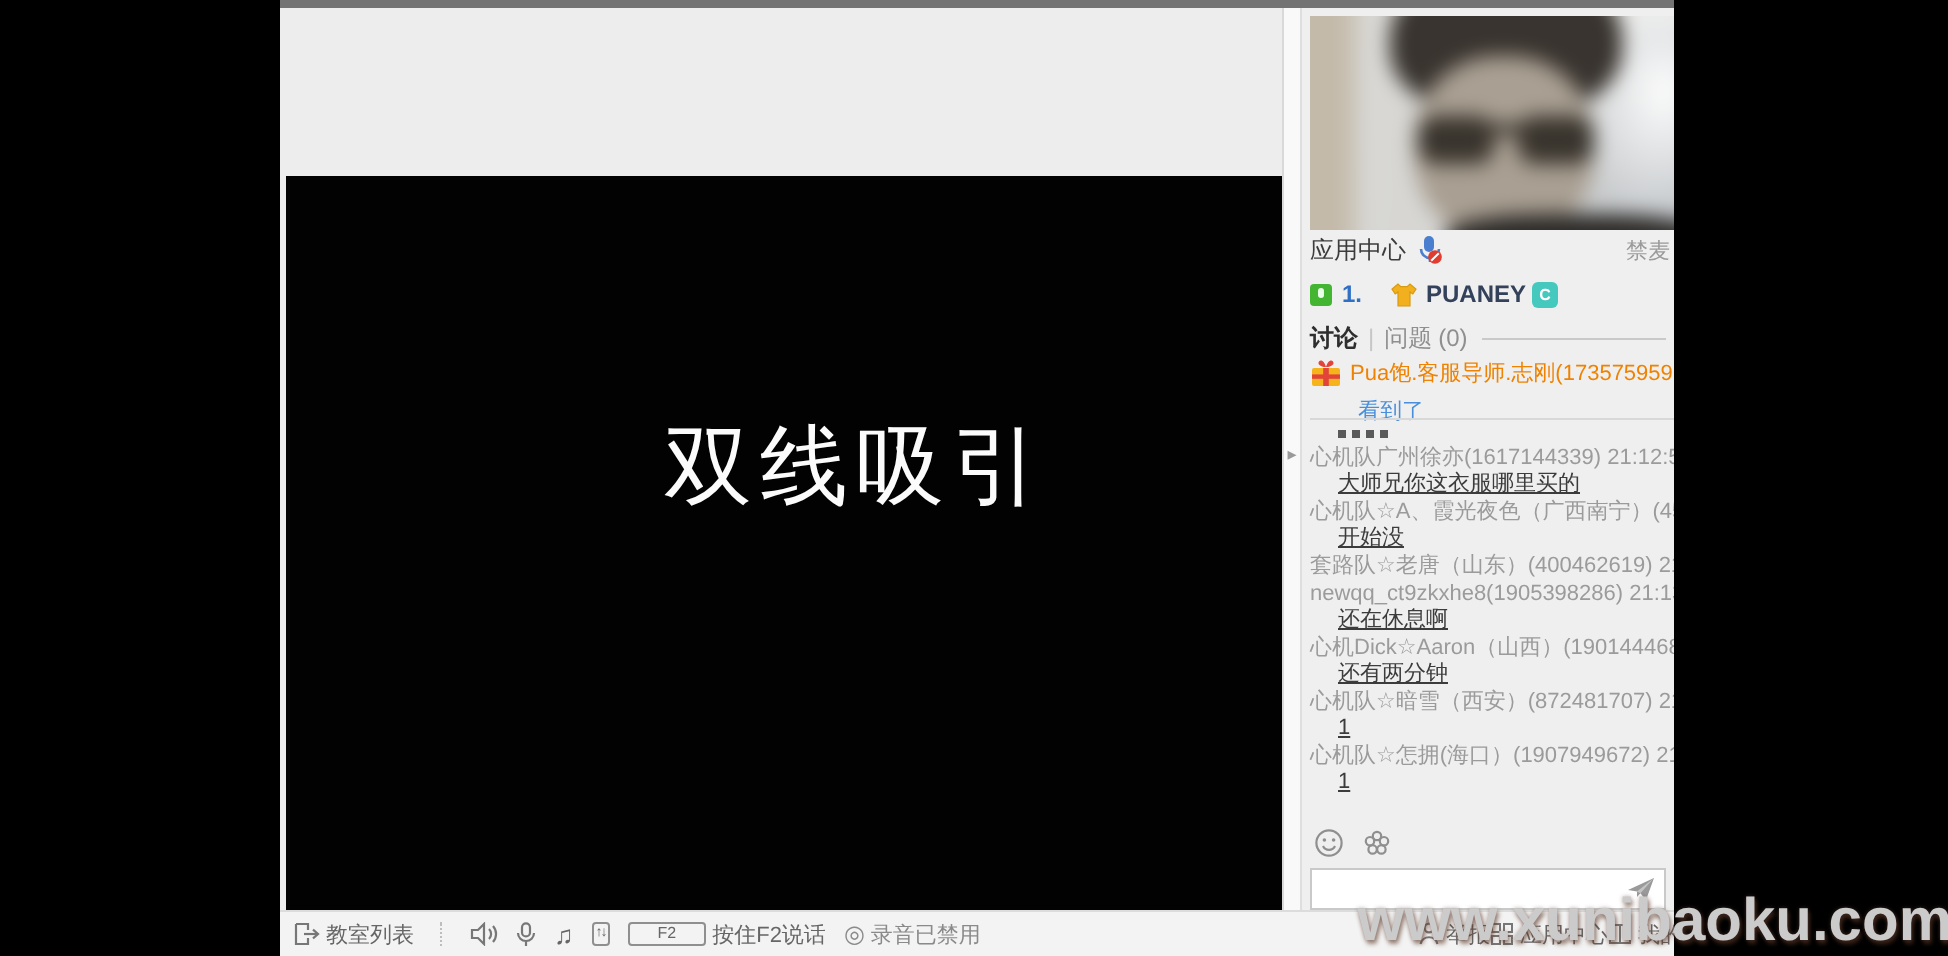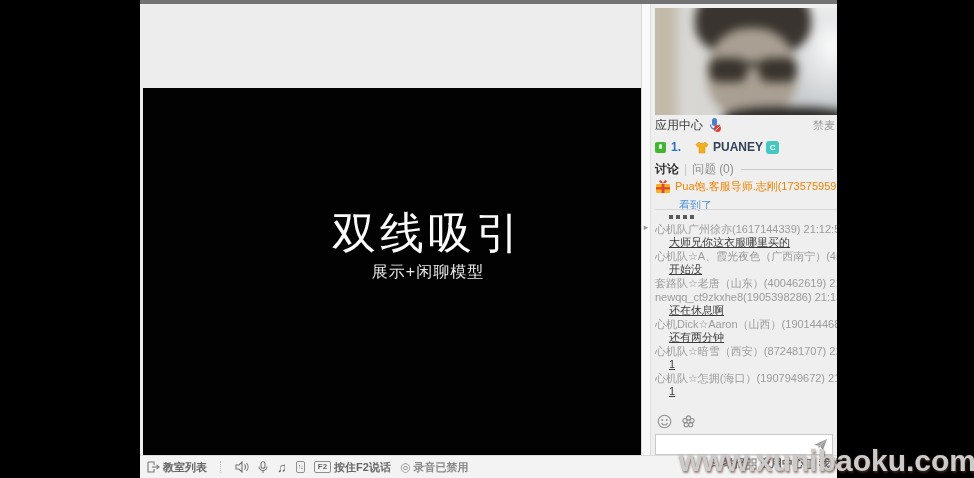--- a/index.html
+++ b/index.html
@@ -69,44 +69,43 @@
   .msg{margin-bottom:1px;}
   .msg-name{color:#9b9b9b;font-size:11px;white-space:nowrap;line-height:13px;}
   .msg-text{color:#3c3c3c;font-size:11px;white-space:nowrap;line-height:13px;padding-left:14px;text-decoration:underline;}
   .emoji-row{position:absolute;left:6px;top:408px;height:18px;display:flex;gap:9px;align-items:center;}
   .chat-input-wrap{position:absolute;left:4px;top:430px;width:178px;height:21px;background:#fff;
     border:1px solid #c9c9c9;box-sizing:border-box;display:flex;align-items:center;}
   .chat-input{flex:1;border:none;outline:none;height:100%;font-size:11px;padding:0 4px;background:transparent;}
   .send-btn{width:22px;height:100%;display:flex;align-items:center;justify-content:center;cursor:pointer;}
   
   .toolbar{position:absolute;left:0;bottom:0;width:100%;height:23px;background:#f3f3f3;
-    border-top:1px solid #dcdcdc;box-sizing:border-box;display:flex;font-size:11px;color:#666;font-weight:bold;}
+    border-top:1px solid #dcdcdc;box-sizing:border-box;display:flex;align-items:center;font-size:11px;color:#666;}
   .tb-left{display:flex;align-items:center;gap:9px;padding-left:7px;}
   .tb-item{display:flex;align-items:center;gap:3px;cursor:pointer;}
   .tb-div{width:1px;height:12px;border-left:1px dotted #bdbdbd;margin:0 4px;}
-  .keycap{border:1px solid #8f8f8f;border-radius:2px;font-size:8px;padding:0 3px;line-height:10px;color:#666;}
+  .keycap{border:1px solid #8f8f8f;border-radius:2px;font-size:8px;padding:0 14px;line-height:10px;color:#666;}
   .updown-box{border:1px solid #8f8f8f;border-radius:2px;font-size:7px;padding:0 1px;line-height:10px;color:#666;letter-spacing:-1px;}
   .rec-glyph{font-size:12px;color:#8a8a8a;line-height:12px;}
   .note-glyph{font-size:13px;color:#666;line-height:13px;}
   .tb-right{position:absolute;left:569px;display:flex;align-items:center;gap:0;white-space:nowrap;}
   .tb-muted{color:#8a8a8a;}
   
   .watermark{position:absolute;right:-2px;bottom:0;font-size:30px;font-weight:bold;letter-spacing:0;
     color:#cbcbcb;text-shadow:1px 2px 2px rgba(92,56,40,.55),0 0 2px rgba(120,85,70,.45);z-index:50;}
   svg{display:block;}
 </style>
 </head>
 <body>
 
 <div class="app">
   <div class="top-strip"></div>
 
   <div class="slide">
     <div class="slide-title">双线吸引</div>
-    <div class="slide-sub">展示+闲聊模型</div>
     <div class="slide-brand">100.com</div>
   </div>
 
   <div class="splitter">
     <div class="splitter-handle">▸</div>
   </div>
 
   <div class="sidebar">
 
     <div class="webcam">

